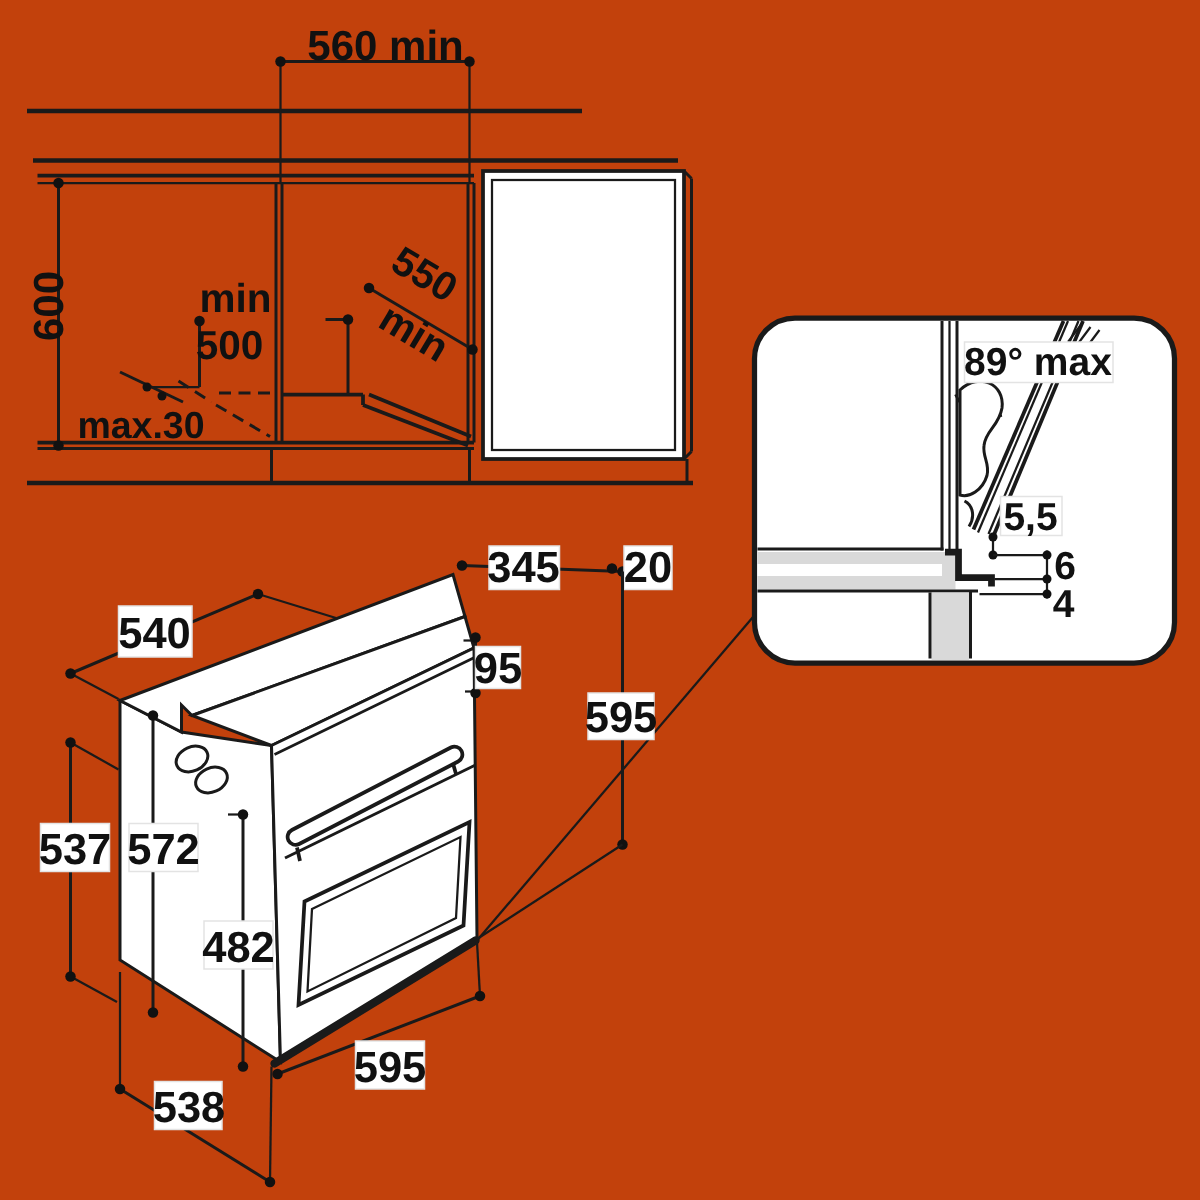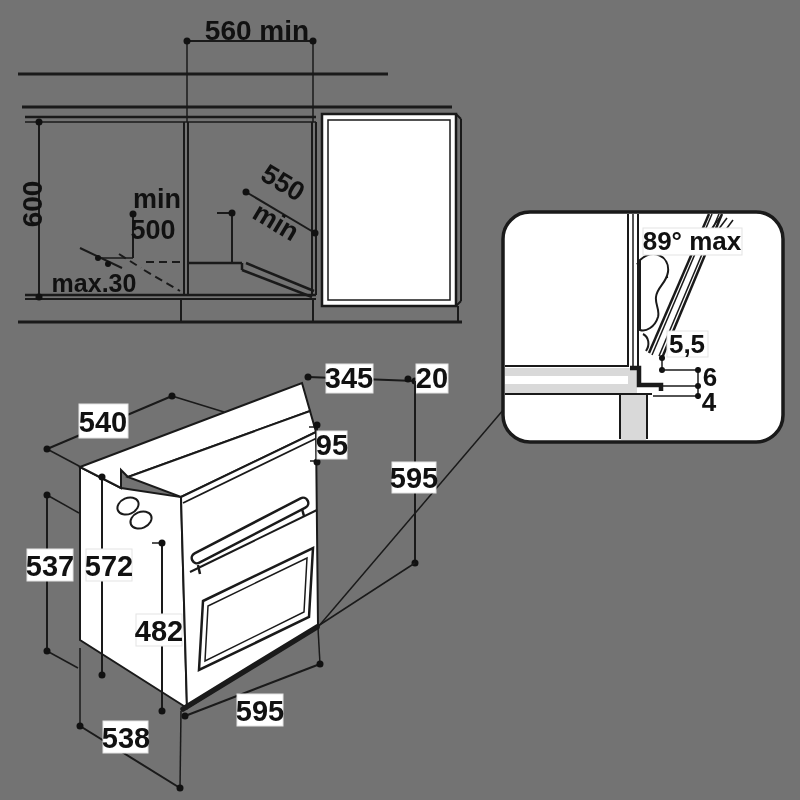--- a/index.html
+++ b/index.html
@@ -1,16 +1,16 @@
 <!DOCTYPE html>
 <html><head>
 <meta charset="utf-8">
 <style>
   html,body{margin:0;padding:0;background:#ffffff;}
-  .stage{width:800px;height:800px;background:#737373;position:relative;overflow:hidden;text-decoration:underline;}
+  .stage{width:800px;height:800px;background:#c2410c;position:relative;overflow:hidden;text-decoration:underline;}
   svg{display:block;}
   .ln{stroke:#1a1a1a;fill:none;}
   .fw{fill:#ffffff;stroke:#1a1a1a;}
   .dot{fill:#111;stroke:none;}
   .dash{stroke:#1a1a1a;fill:none;stroke-dasharray:8 5;}
   .gray{fill:#d9d9d9;stroke:none;}
   .lbox{fill:#ffffff;stroke:#e3e3e3;stroke-width:1;}
   text{font-family:"Liberation Sans", sans-serif;font-weight:bold;fill:#111;}
   .t29{font-size:29px;}
   .t28{font-size:28px;}

